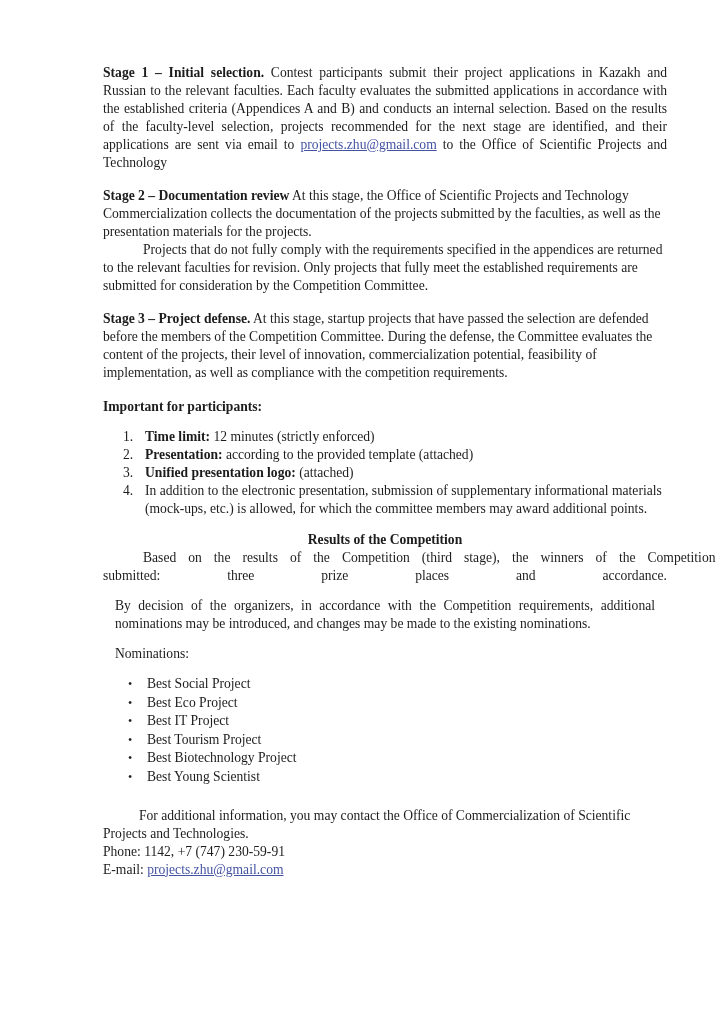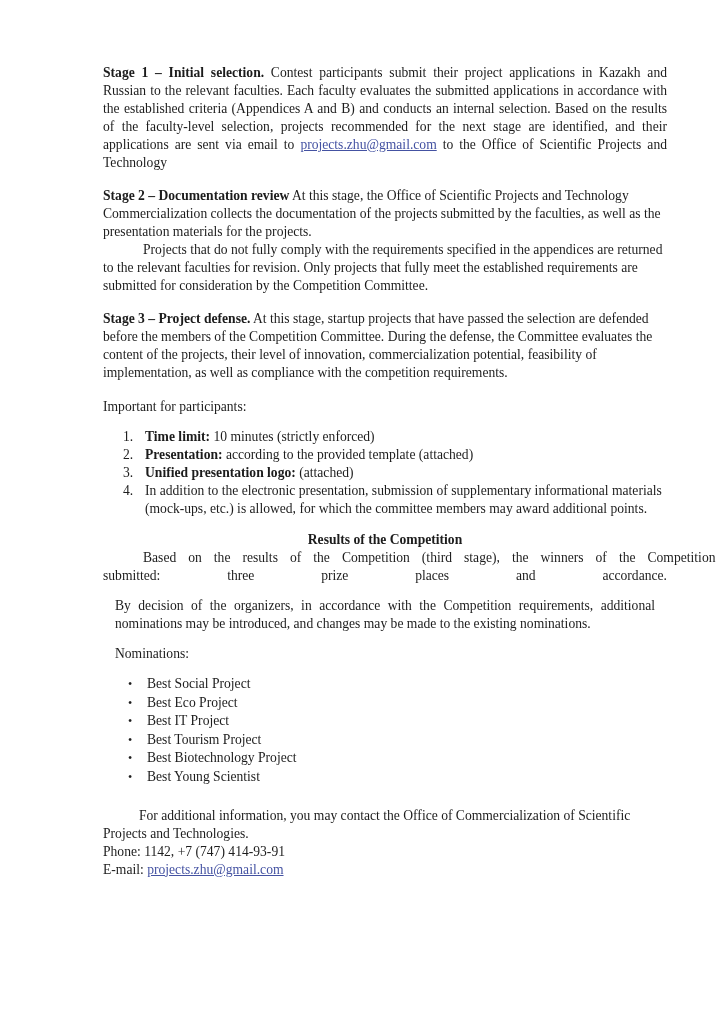--- a/index.html
+++ b/index.html
@@ -14,21 +14,21 @@
     line-height:18px;
     color:#1c1c1c;
   }
   .para{margin:0 0 15px 0;}
   .justify{text-align:justify;}
   .nogap{margin:12px;}
   b{font-weight:bold;}
   a.doclink{color:var(--link,#4452a2);text-decoration:underline;cursor:pointer;}
   .indent40{text-indent:40px;}
   .indent36{text-indent:36px;}
-  .heading{font-weight:normal;margin:0 0 12px 0;}
+  .heading{font-weight:bold;margin:0 0 12px 0;}
   .heading-tight{font-weight:bold;margin:0;text-align:center;}
   
   .numlist{margin:0 0 13px 0;}
   .num-item{display:flex;align-items:flex-start;padding-left:20px;margin:0;}
   .num-marker{flex:0 0 22px;}
   .num-text{flex:1 1 auto;}
   
   .jline{display:flex;justify-content:space-between;}
   .jline-indent{margin-left:40px;gap:12px;}
   
@@ -50,21 +50,21 @@
     <div class="indent40">Projects that do not fully comply with the requirements specified in the appendices are returned to the relevant faculties for revision. Only projects that fully meet the established requirements are submitted for consideration by the Competition Committee.</div>
   </div>
 
   <p class="para" style="margin-bottom:16px;"><b>Stage 3 – Project defense.</b><span> At this stage, startup projects that have passed the selection are defended before the members of the Competition Committee. During the defense, the Committee evaluates the content of the projects, their level of innovation, commercialization potential, feasibility of implementation, as well as compliance with the competition requirements.</span></p>
 
   <div class="heading">Important for participants:</div>
 
   <div class="numlist">
     <div class="num-item">
       <span class="num-marker">1.</span>
-      <span class="num-text"><b>Time limit:</b><span> 10 minutes (strictly enforced)</span></span>
+      <span class="num-text"><b>Time limit:</b><span> 12 minutes (strictly enforced)</span></span>
     </div>
     <div class="num-item">
       <span class="num-marker">2.</span>
       <span class="num-text"><b>Presentation:</b><span> according to the provided template (attached)</span></span>
     </div>
     <div class="num-item">
       <span class="num-marker">3.</span>
       <span class="num-text"><b>Unified presentation logo:</b><span> (attached)</span></span>
     </div>
     <div class="num-item">
@@ -124,17 +124,17 @@
         <span class="bullet-text">Best Biotechnology Project</span>
       </div>
     <div class="bullet-item">
         <span class="bullet-marker">•</span>
         <span class="bullet-text">Best Young Scientist</span>
       </div>
   </div>
 
   <div class="contact">
     <div class="indent36">For additional information, you may contact the Office of Commercialization of Scientific Projects and Technologies.</div>
-    <div>Phone: 1142, +7 (747) 414-93-91</div>
+    <div>Phone: 1142, +7 (747) 230-59-91</div>
     <div><span>E-mail: </span><a class="doclink">projects.zhu@gmail.com</a></div>
   </div>
 
 </div>
 
 </body></html>

